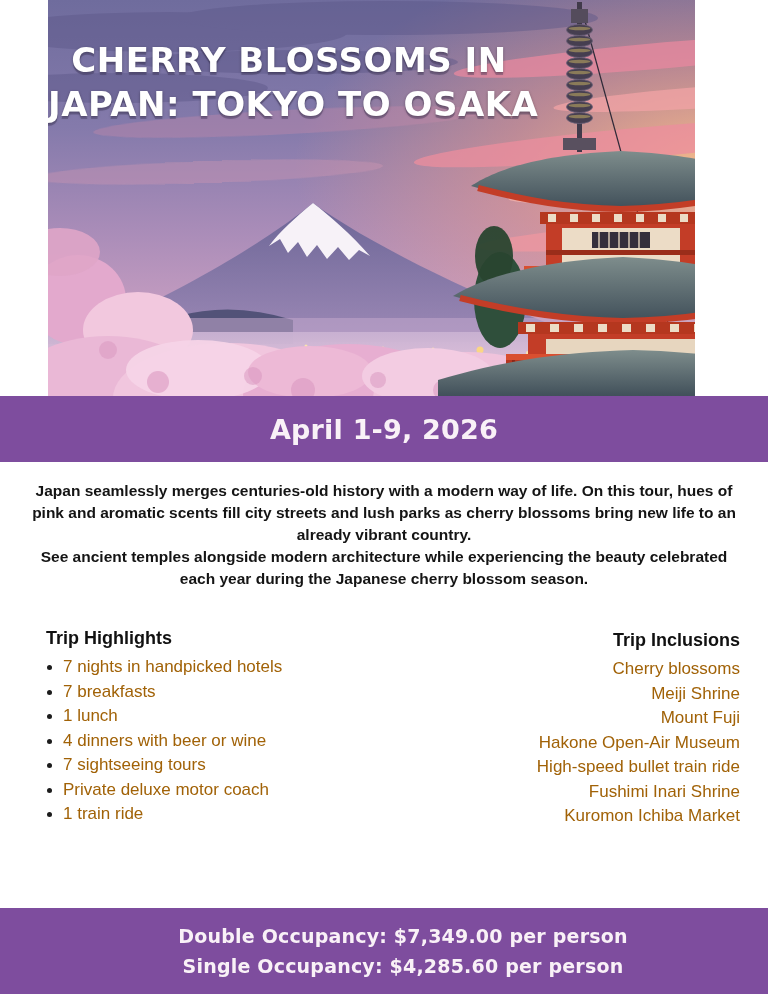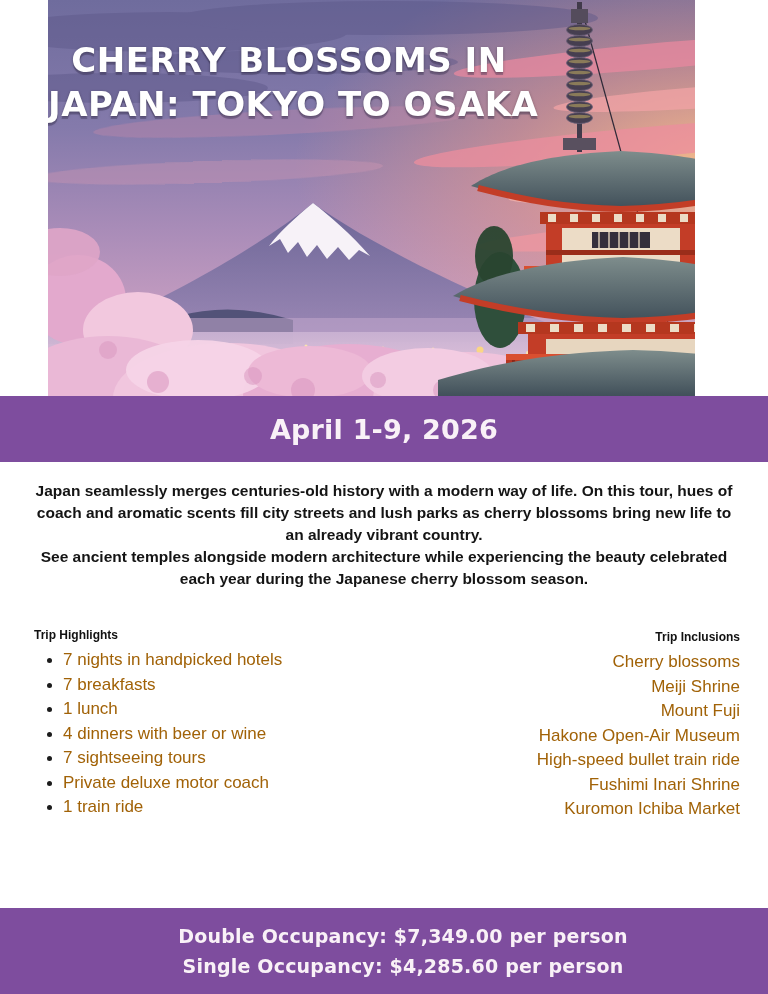--- a/index.html
+++ b/index.html
@@ -43,21 +43,21 @@
   .intro{
     position:absolute;left:30px;top:480px;width:708px;
     text-align:center;font-weight:bold;font-size:15.5px;line-height:22px;color:#141414;
   }
   .intro p{margin:0;}
 
   
   .columns{position:absolute;left:0;top:628px;width:768px;}
   .highlights{position:absolute;left:30px;top:0;width:370px;}
   .inclusions{position:absolute;right:28px;top:2px;width:330px;text-align:right;}
-  .col-title{font-size:12px;font-weight:bold;margin:0 0 6px 4px;color:#111;}
+  .col-title{font-size:18px;font-weight:bold;margin:0 0 6px 16px;color:#111;}
   ul.plain{list-style:none;margin:0;padding:0;font-size:17px;line-height:24.5px;color:#a16207;}
   .highlights li{display:flex;align-items:flex-start;}
   .bullet{flex:0 0 auto;width:5px;height:5px;border-radius:50%;background:#1c1c1c;margin:10px 11px 0 17px;}
 </style>
 </head>
 <body>
 
 <div class="page">
 
   <div class="hero">
@@ -297,21 +297,21 @@
       <div>CHERRY BLOSSOMS IN</div>
       <div>JAPAN: TOKYO TO OSAKA</div>
     </div>
   </div>
 
   <div class="date-banner">
     <span>April 1-9, 2026</span>
   </div>
 
   <div class="intro">
-    <p>Japan seamlessly merges centuries-old history with a modern way of life. On this tour, hues of coach and aromatic scents fill city streets and lush parks as cherry blossoms bring new life to an already vibrant country.</p>
+    <p>Japan seamlessly merges centuries-old history with a modern way of life. On this tour, hues of pink and aromatic scents fill city streets and lush parks as cherry blossoms bring new life to an already vibrant country.</p>
     <p>See ancient temples alongside modern architecture while experiencing the beauty celebrated each year during the Japanese cherry blossom season.</p>
   </div>
 
   <div class="columns">
 
     <section class="highlights">
       <h2 class="col-title">Trip Highlights</h2>
       <ul class="plain">
         <li>
             <span class="bullet"></span>

